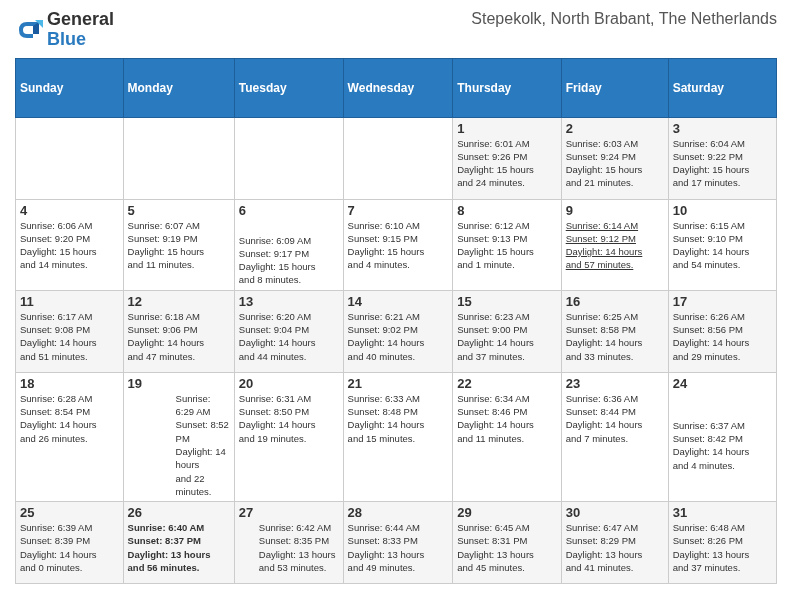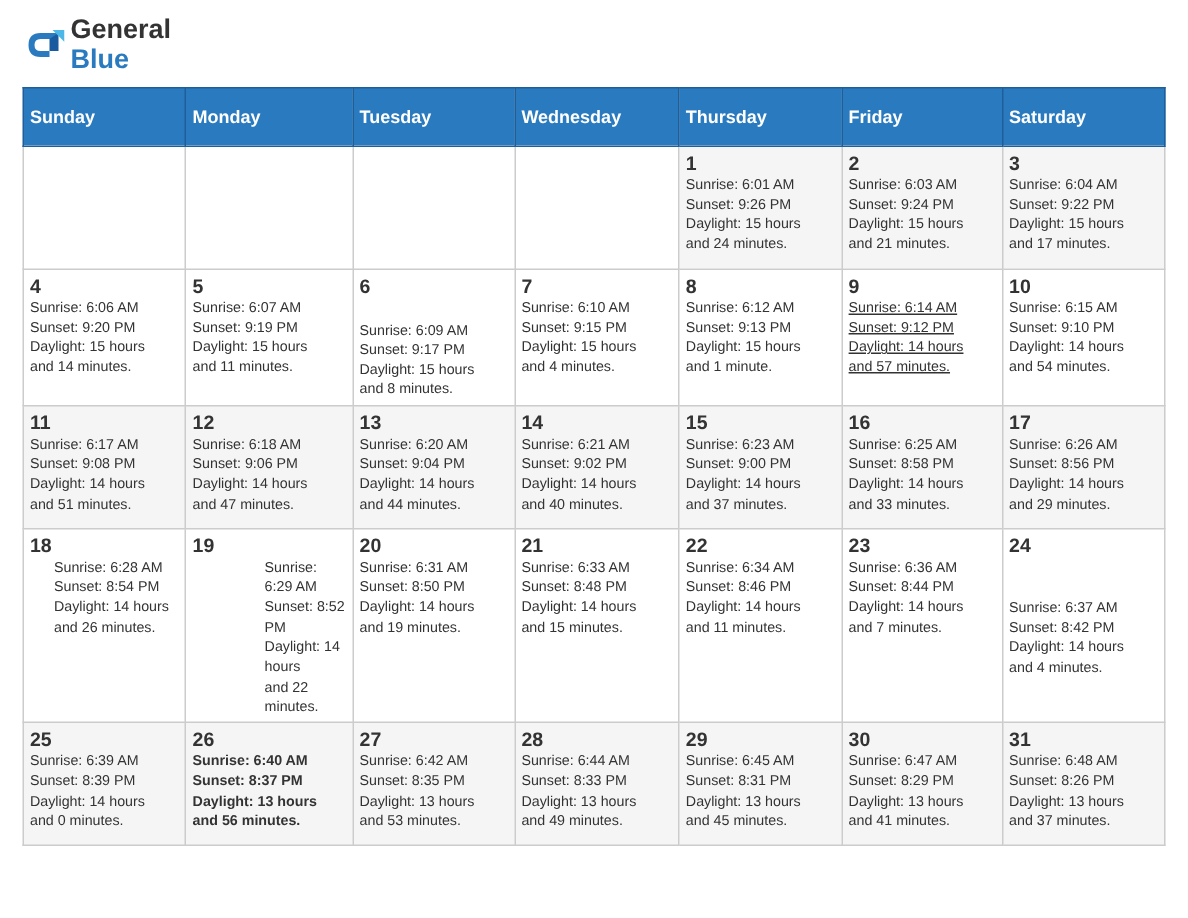--- a/index.html
+++ b/index.html
@@ -1,39 +1,39 @@
 <!DOCTYPE html>
 <html><head>
   <meta charset="utf-8">
   <style>
     * { margin: 0; padding: 0; box-sizing: border-box; }
     body { width: 792px; height: 612px; font-family: Arial, sans-serif; background: #fff; overflow: hidden; }
     
     .page { width: 792px; height: 612px; padding: 10px 15px; }
     
-    .header { display: flex; justify-content: flex-end; align-items: flex-start; margin-bottom: 8px; flex-direction: column; }
+    .header { display: flex; justify-content: space-between; align-items: flex-start; margin-bottom: 8px; }
     
     .logo { display: flex; align-items: center; }
     .logo-text { display: flex; flex-direction: column; font-size: 18px; font-weight: bold; line-height: 1.1; }
     .logo-general { color: #333; }
     .logo-blue { color: #2a7abf; }
     .logo-icon { width: 28px; height: 28px; margin-right: 4px; }
     
     .title-block { text-align: right; }
     .main-title { font-size: 36px; font-weight: bold; color: #333; }
     .subtitle { font-size: 16px; color: #555; }
     
     .calendar { width: 100%; border-collapse: collapse; font-size: 10px; }
     
     .calendar thead th {
       background: #2a7abf;
       color: #fff;
       font-size: 12px;
       font-weight: bold;
-      padding: 12px 4px;
+      padding: 22px 4px;
       text-align: left;
       border: 1px solid #1e5f99;
     }
     
     .calendar tbody td {
       border: 1px solid #ccc;
       vertical-align: top;
       padding: 3px 4px;
       width: 113px;
       height: 82px;
@@ -58,20 +58,21 @@
         <path d="M4 14 Q4 6 12 6 L24 6 Q24 10 20 10 L12 10 Q8 10 8 14 Q8 18 12 18 L18 18 L18 22 L12 22 Q4 22 4 14Z" fill="#2a7abf"></path>
         <path d="M18 10 L24 6 L24 18 L18 18Z" fill="#1a5a9f"></path>
         <polygon points="20,4 28,4 28,12" fill="#4db8e8"></polygon>
       </svg>
       <div class="logo-text">
         <span class="logo-general">General</span>
         <span class="logo-blue">Blue</span>
       </div>
     </div>
     <div class="title-block">
+      <div class="subtitle">Stepekolk, North Brabant, The Netherlands</div>
     </div>
   </div>
 
   <table class="calendar">
     <thead>
       <tr>
         <th>Sunday</th>
         <th>Monday</th>
         <th>Tuesday</th>
         <th>Wednesday</th>
@@ -206,21 +207,21 @@
             <span class="day-num">17</span>
             <div class="day-info" style="white-space: pre-line;">Sunrise: 6:26 AM
 Sunset: 8:56 PM
 Daylight: 14 hours
 and 29 minutes.</div>
           </td>
         </tr>
         <tr>
           <td>
             <span class="day-num">18</span>
-            <div class="day-info" style="white-space: pre-line; margin-left: 16px;">Sunrise: 6:28 AM
+            <div class="day-info" style="white-space: pre-line;">Sunrise: 6:28 AM
 Sunset: 8:54 PM
 Daylight: 14 hours
 and 26 minutes.</div>
           </td>
           <td>
             <span class="day-num">19</span>
             <div class="day-info" style="white-space: pre-line; margin-left: 48px;">Sunrise: 6:29 AM
 Sunset: 8:52 PM
 Daylight: 14 hours
 and 22 minutes.</div>
@@ -271,21 +272,21 @@
           </td>
           <td>
             <span class="day-num">26</span>
             <div class="day-info" style="white-space: pre-line; font-weight: bold;">Sunrise: 6:40 AM
 Sunset: 8:37 PM
 Daylight: 13 hours
 and 56 minutes.</div>
           </td>
           <td>
             <span class="day-num">27</span>
-            <div class="day-info" style="white-space: pre-line;">Sunrise: 6:42 AM
+            <div class="day-info" style="white-space: pre-line; margin-left: 20px;">Sunrise: 6:42 AM
 Sunset: 8:35 PM
 Daylight: 13 hours
 and 53 minutes.</div>
           </td>
           <td>
             <span class="day-num">28</span>
             <div class="day-info" style="white-space: pre-line;">Sunrise: 6:44 AM
 Sunset: 8:33 PM
 Daylight: 13 hours
 and 49 minutes.</div>

